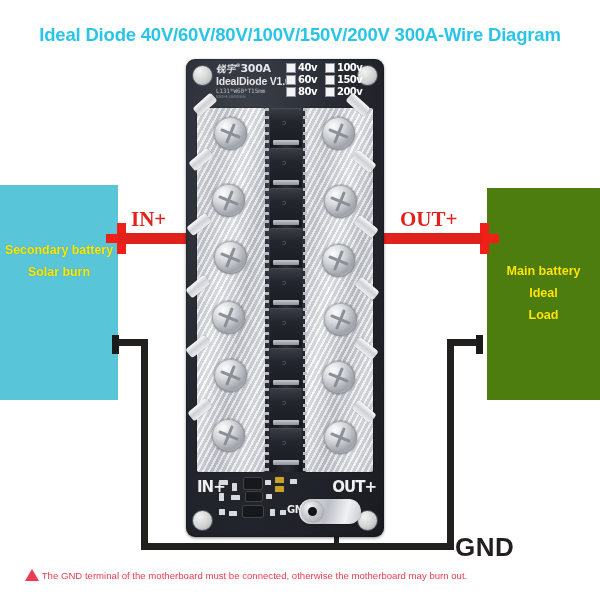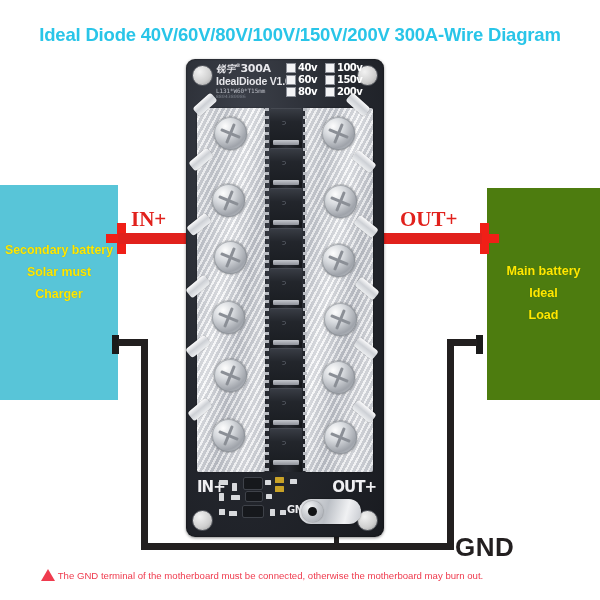--- a/index.html
+++ b/index.html
@@ -131,35 +131,34 @@
     background:linear-gradient(105deg,#e8e9ec,#bcc0c6 45%,#f0f1f3 75%,#c5c8ce);
     box-shadow:0 0 2px rgba(0,0,0,.5);}
   #gnd-screw{position:absolute;left:116px;top:442px;width:21px;height:21px;
     border-radius:50%;
     background:radial-gradient(circle at 35% 30%,#f6f7f8 0%,#c9ccd1 45%,#a0a4ab 100%);
     box-shadow:0 0 2px rgba(0,0,0,.5);}
   #gnd-screw::after{content:"";position:absolute;left:6px;top:6px;width:9px;
     height:9px;border-radius:50%;background:#121315;}
 
   
-  #warning{position:absolute;left:16px;top:569px;width:492px;text-align:center;
+  #warning{position:absolute;left:0;top:569px;width:492px;text-align:center;
     color:#ef3b4e;font-size:9.6px;white-space:nowrap;}
   #warn-tri{display:inline-block;width:0;height:0;vertical-align:-2px;
     border-left:7px solid transparent;border-right:7px solid transparent;
     border-bottom:12px solid #ef3b4e;margin-right:3px;}
 </style>
 </head>
 <body>
 
 <div id="title">Ideal Diode 40V/60V/80V/100V/150V/200V 300A-Wire Diagram</div>
 
 <div id="src-box" class="srcbox">
   <div class="boxtext" style="top:58px">Secondary battery</div>
-  <div class="boxtext" style="top:80px">Solar must</div>
-  <div class="boxtext" style="top:102px">Charger</div>
+  <div class="boxtext" style="top:80px">Solar burn</div>
 </div>
 
 <div class="plus">
   <div class="h" style="left:106px;top:234px;width:30px;height:9px;"></div>
   <div class="v" style="left:117px;top:223px;width:9px;height:31px;"></div>
 </div>
 
 <div class="negterm" style="left:112px;top:335px;width:7px;height:19px;"></div>
 
 <div id="load-box" class="srcbox">

